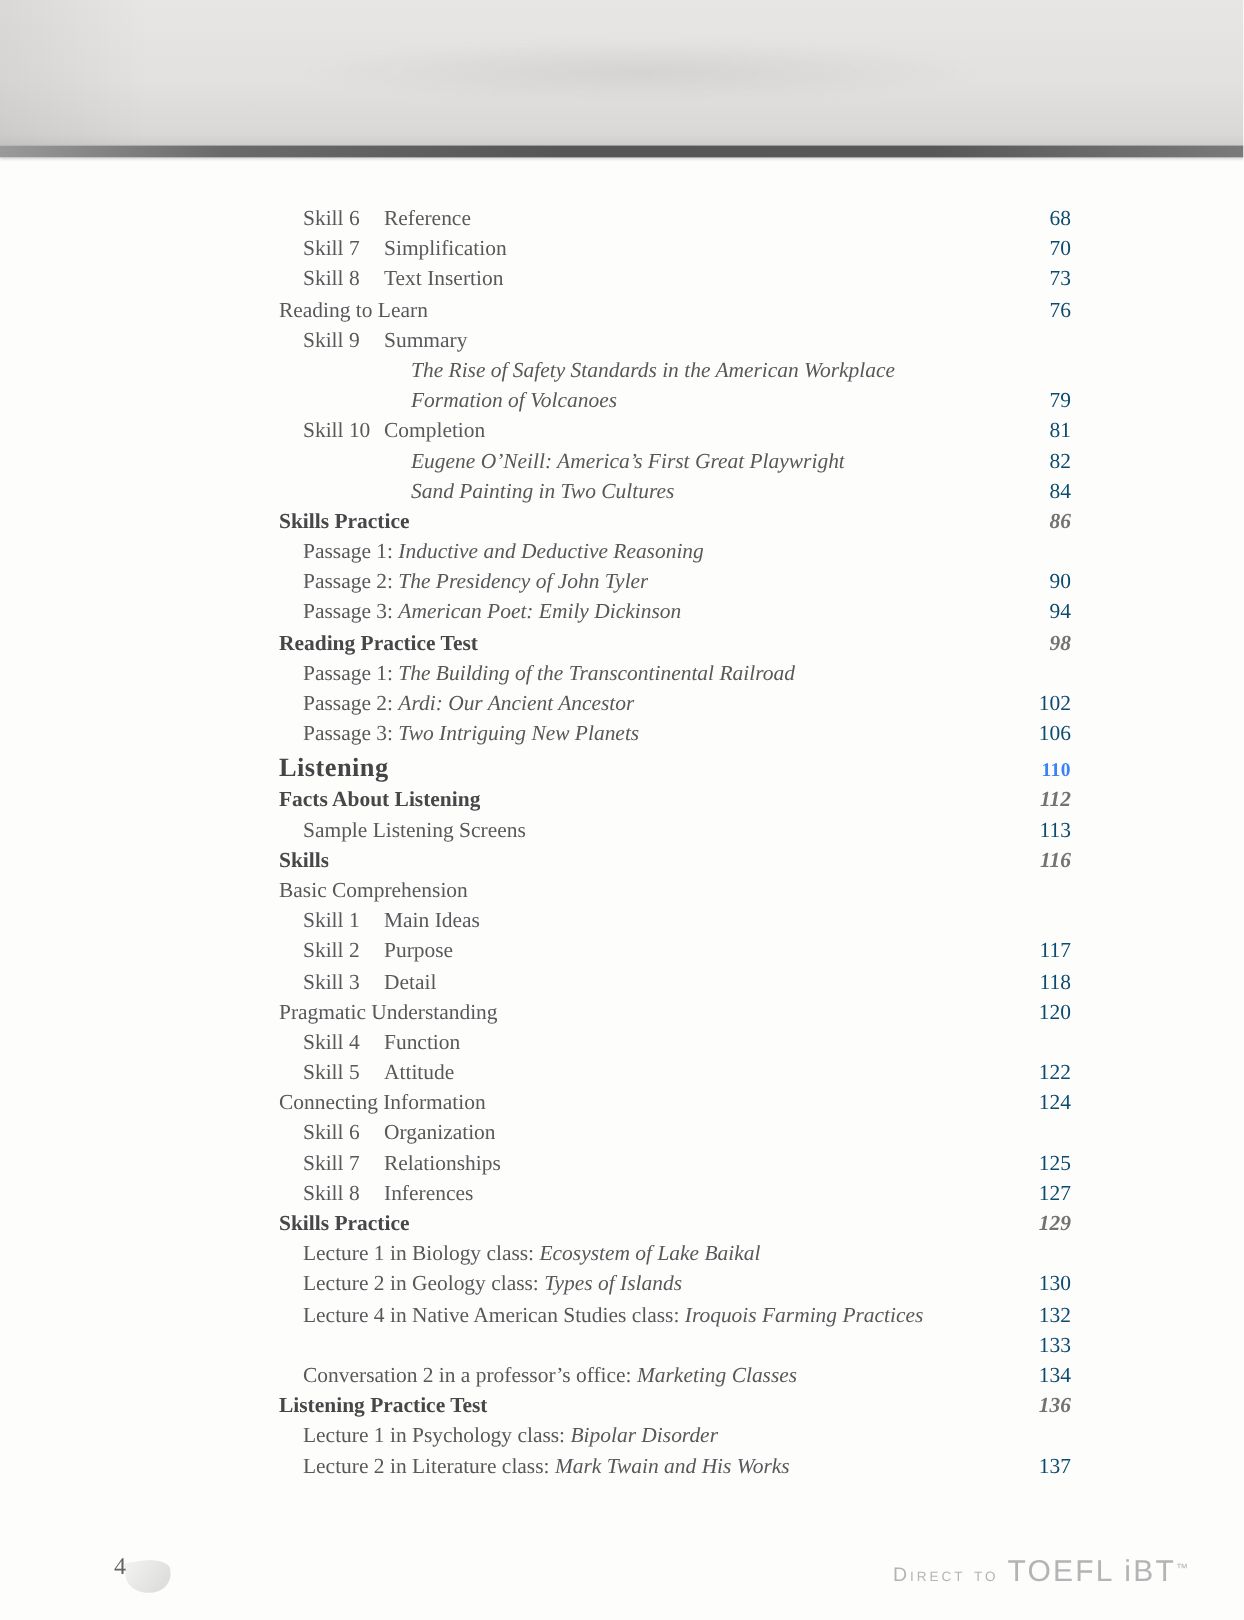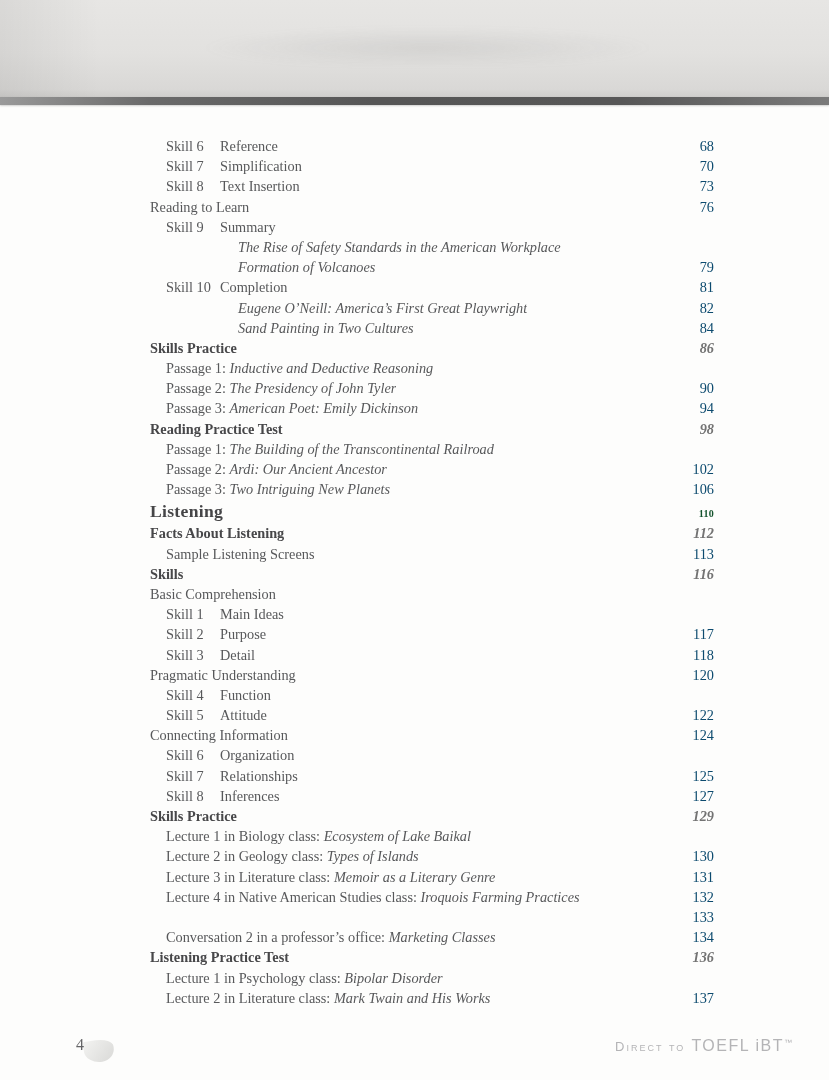--- a/index.html
+++ b/index.html
@@ -34,36 +34,36 @@
   
   .toc{
     position:absolute;left:150px;top:136px;width:564px;
     color:#57585a;
   }
   .row{
     display:flex;align-items:baseline;
     height:20.2px;line-height:20.2px;
     font-size:14.3px;white-space:nowrap;
   }
-  .row .label{flex:0 1 auto;overflow:hidden;}
+  .row .label{flex:0 1 auto;overflow:hidden;margin-left:36px;}
   .row .page{margin-left:auto;padding-left:8px;color:#0c4a6e;}
   .row.skill .label,
   .row.item  .label{padding-left:16px;}
   .row.sub   .label{padding-left:88px;text-align:right;}
   .num{display:inline-block;width:54px;}
   em{font-style:italic;}
   .row.bold{font-weight:bold;color:#474749;}
   .row.bold .page{font-weight:bold;color:#737373;font-style:italic;}
   .row.chapter{
     font-weight:bold;color:#454547;
     font-size:17.6px;height:24px;line-height:24px;
     letter-spacing:0.3px;
     gap:16px;
   }
-  .row.chapter .page{font-weight:bold;font-size:10px;color:#14532d;}
+  .row.chapter .page{font-weight:bold;font-size:13px;color:#3b82f6;}
 
   
   .footer-swoosh{
     position:absolute;left:84px;top:1040px;width:30px;height:22px;
     background:linear-gradient(135deg,#f0f0ee 10%,#dededc 80%);
     border-radius:10% 90% 70% 90% / 10% 60% 90% 90%;
     transform:rotate(-8deg);
   }
   .footer-page{
     position:absolute;left:76px;top:1036px;
@@ -71,21 +71,21 @@
   }
   .brand{
     position:absolute;right:37px;top:1037px;
     font-family:"Liberation Sans","DejaVu Sans",sans-serif;
     color:#b4b4b6;white-space:nowrap;
   }
   .brand-small{
     font-variant:small-caps;
     font-size:13px;letter-spacing:2px;margin-right:6px;
   }
-  .brand-big{font-size:16px;letter-spacing:1.5px;}
+  .brand-big{font-size:20px;letter-spacing:1.5px;}
   .brand-tm{font-size:8px;vertical-align:super;letter-spacing:0;}
 </style>
 </head>
 <body>
 
 <div class="topband">
   <div class="ghost"></div>
 </div>
 <div class="rule"></div>
 
@@ -219,24 +219,20 @@
       <span class="page">129</span>
     </div>
     <div class="row item">
       <span class="label"><span>Lecture 1 in Biology class:</span> <em>Ecosystem of Lake Baikal</em></span>
     </div>
     <div class="row item">
       <span class="label"><span>Lecture 2 in Geology class:</span> <em>Types of Islands</em></span>
       <span class="page">130</span>
     </div>
     <div class="row item">
-      <span class="label"><span>Lecture 3 in Literature class:</span> <em>Memoir as a Literary Genre</em></span>
-      <span class="page">131</span>
-    </div>
-    <div class="row item">
       <span class="label"><span>Lecture 4 in Native American Studies class:</span> <em>Iroquois Farming Practices</em></span>
       <span class="page">132</span>
     </div>
     <div class="row item">
       <span class="page">133</span>
     </div>
     <div class="row item">
       <span class="label"><span>Conversation 2 in a professor’s office:</span> <em>Marketing Classes</em></span>
       <span class="page">134</span>
     </div>

